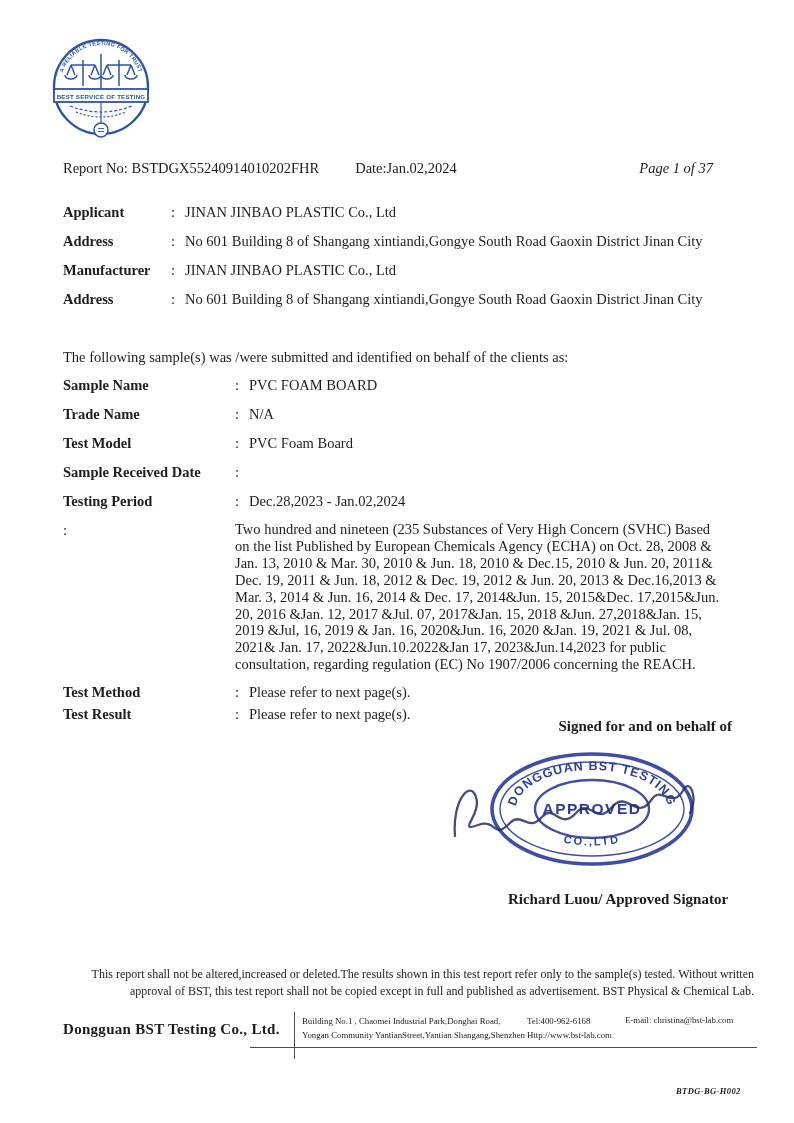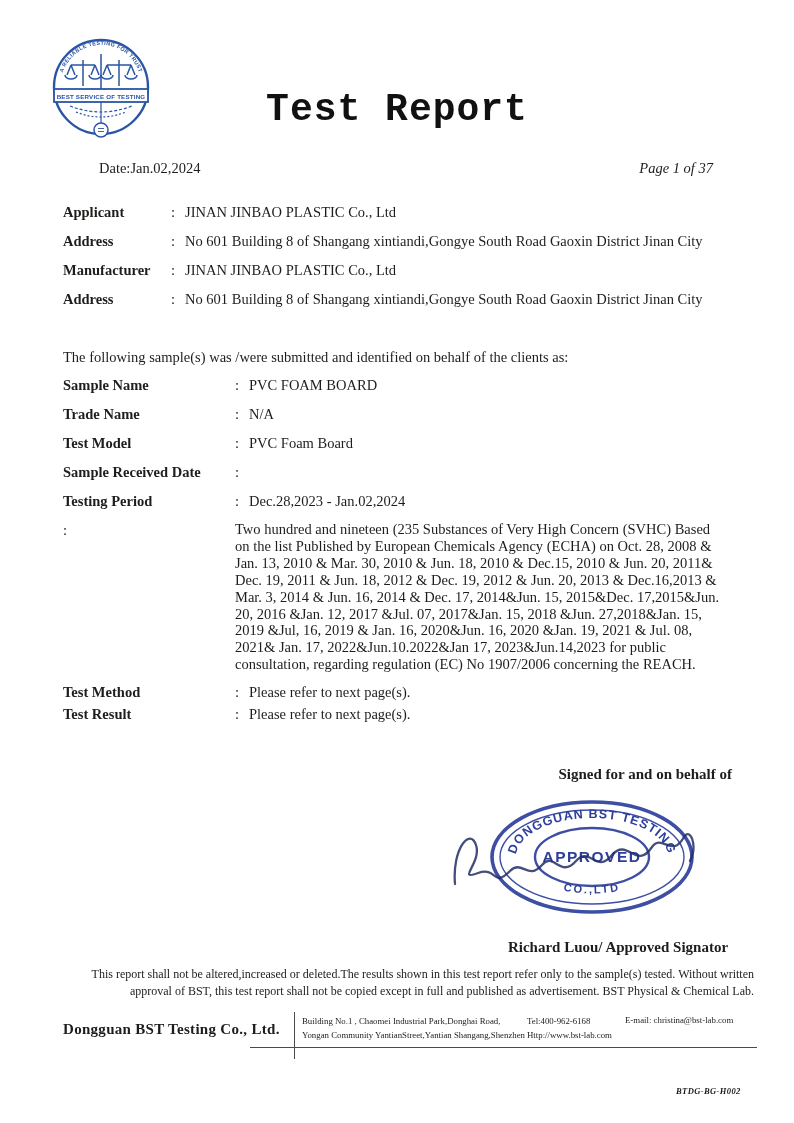--- a/index.html
+++ b/index.html
@@ -27,21 +27,21 @@
   .intro { position:absolute; top:349px; left:63px; font-size:14.5px; }
 
   .sample { position:absolute; top:376px; left:63px; width:676px; }
   .srow { display:grid; grid-template-columns:172px 14px auto; font-size:14.5px;
           line-height:19px; margin-bottom:10px; }
   .srow .lbl { font-weight:bold; }
   .srow .para { width:488px; line-height:16.9px; white-space:normal; }
   .rrow { margin-bottom:3px; }
   .rrow.first { margin-top:4px; }
 
-  .sign-block { position:absolute; top:766px; right:56px; width:306px; }
+  .sign-block { position:absolute; top:718px; right:56px; width:306px; }
   .sign-head { font-weight:bold; font-size:15px; text-align:right; padding-right:6px; }
   .sig-art { margin-top:6px; height:134px; }
   .sign-name { margin-top:16px; font-weight:bold; font-size:15px; padding-left:66px; white-space:nowrap;text-align:center; }
 
   .disclaimer { position:absolute; top:966px; left:70px; width:684px; font-size:12px;
                 line-height:1.4; color:#222;text-align:right; }
 
   .footer { position:absolute; top:1012px; left:57px; width:700px; height:58px; font-size:8.8px; }
   .f-company { position:absolute; left:6px; top:9px; font-size:15px; font-weight:bold; letter-spacing:.3px; }
   .f-vline { position:absolute; left:237px; top:0; height:47px; width:1px; background:#4a4a4a; }
@@ -83,23 +83,23 @@
       <g stroke="#2a55a5" fill="none" stroke-width="1.2">
         <path d="M20,72 Q51,84 82,72" stroke-dasharray="3,2"></path>
         <path d="M26,78 Q51,88 76,78" stroke-dasharray="2,2"></path>
         <line x1="51" y1="68" x2="51" y2="92"></line>
         <circle cx="51" cy="96" r="7" fill="#ffffff" stroke-width="1.5"></circle>
         <path d="M48,94.5 H54 M48,97.5 H54" stroke-width="0.9"></path>
       </g>
     </svg>
   </div>
 
-  <div class="title">Test Report</div>
 
   <div class="report-line">
+    <span>Report No: BSTDGX55240914010202FHR</span>
     <span class="date">Date:Jan.02,2024</span>
     <span class="pageinfo">Page 1 of 37</span>
   </div>
 
   <div class="parties">
     <div class="row">
       <span class="lbl">Applicant</span>
       <span>:</span>
       <span class="val">JINAN JINBAO PLASTIC Co., Ltd</span>
     </div>

